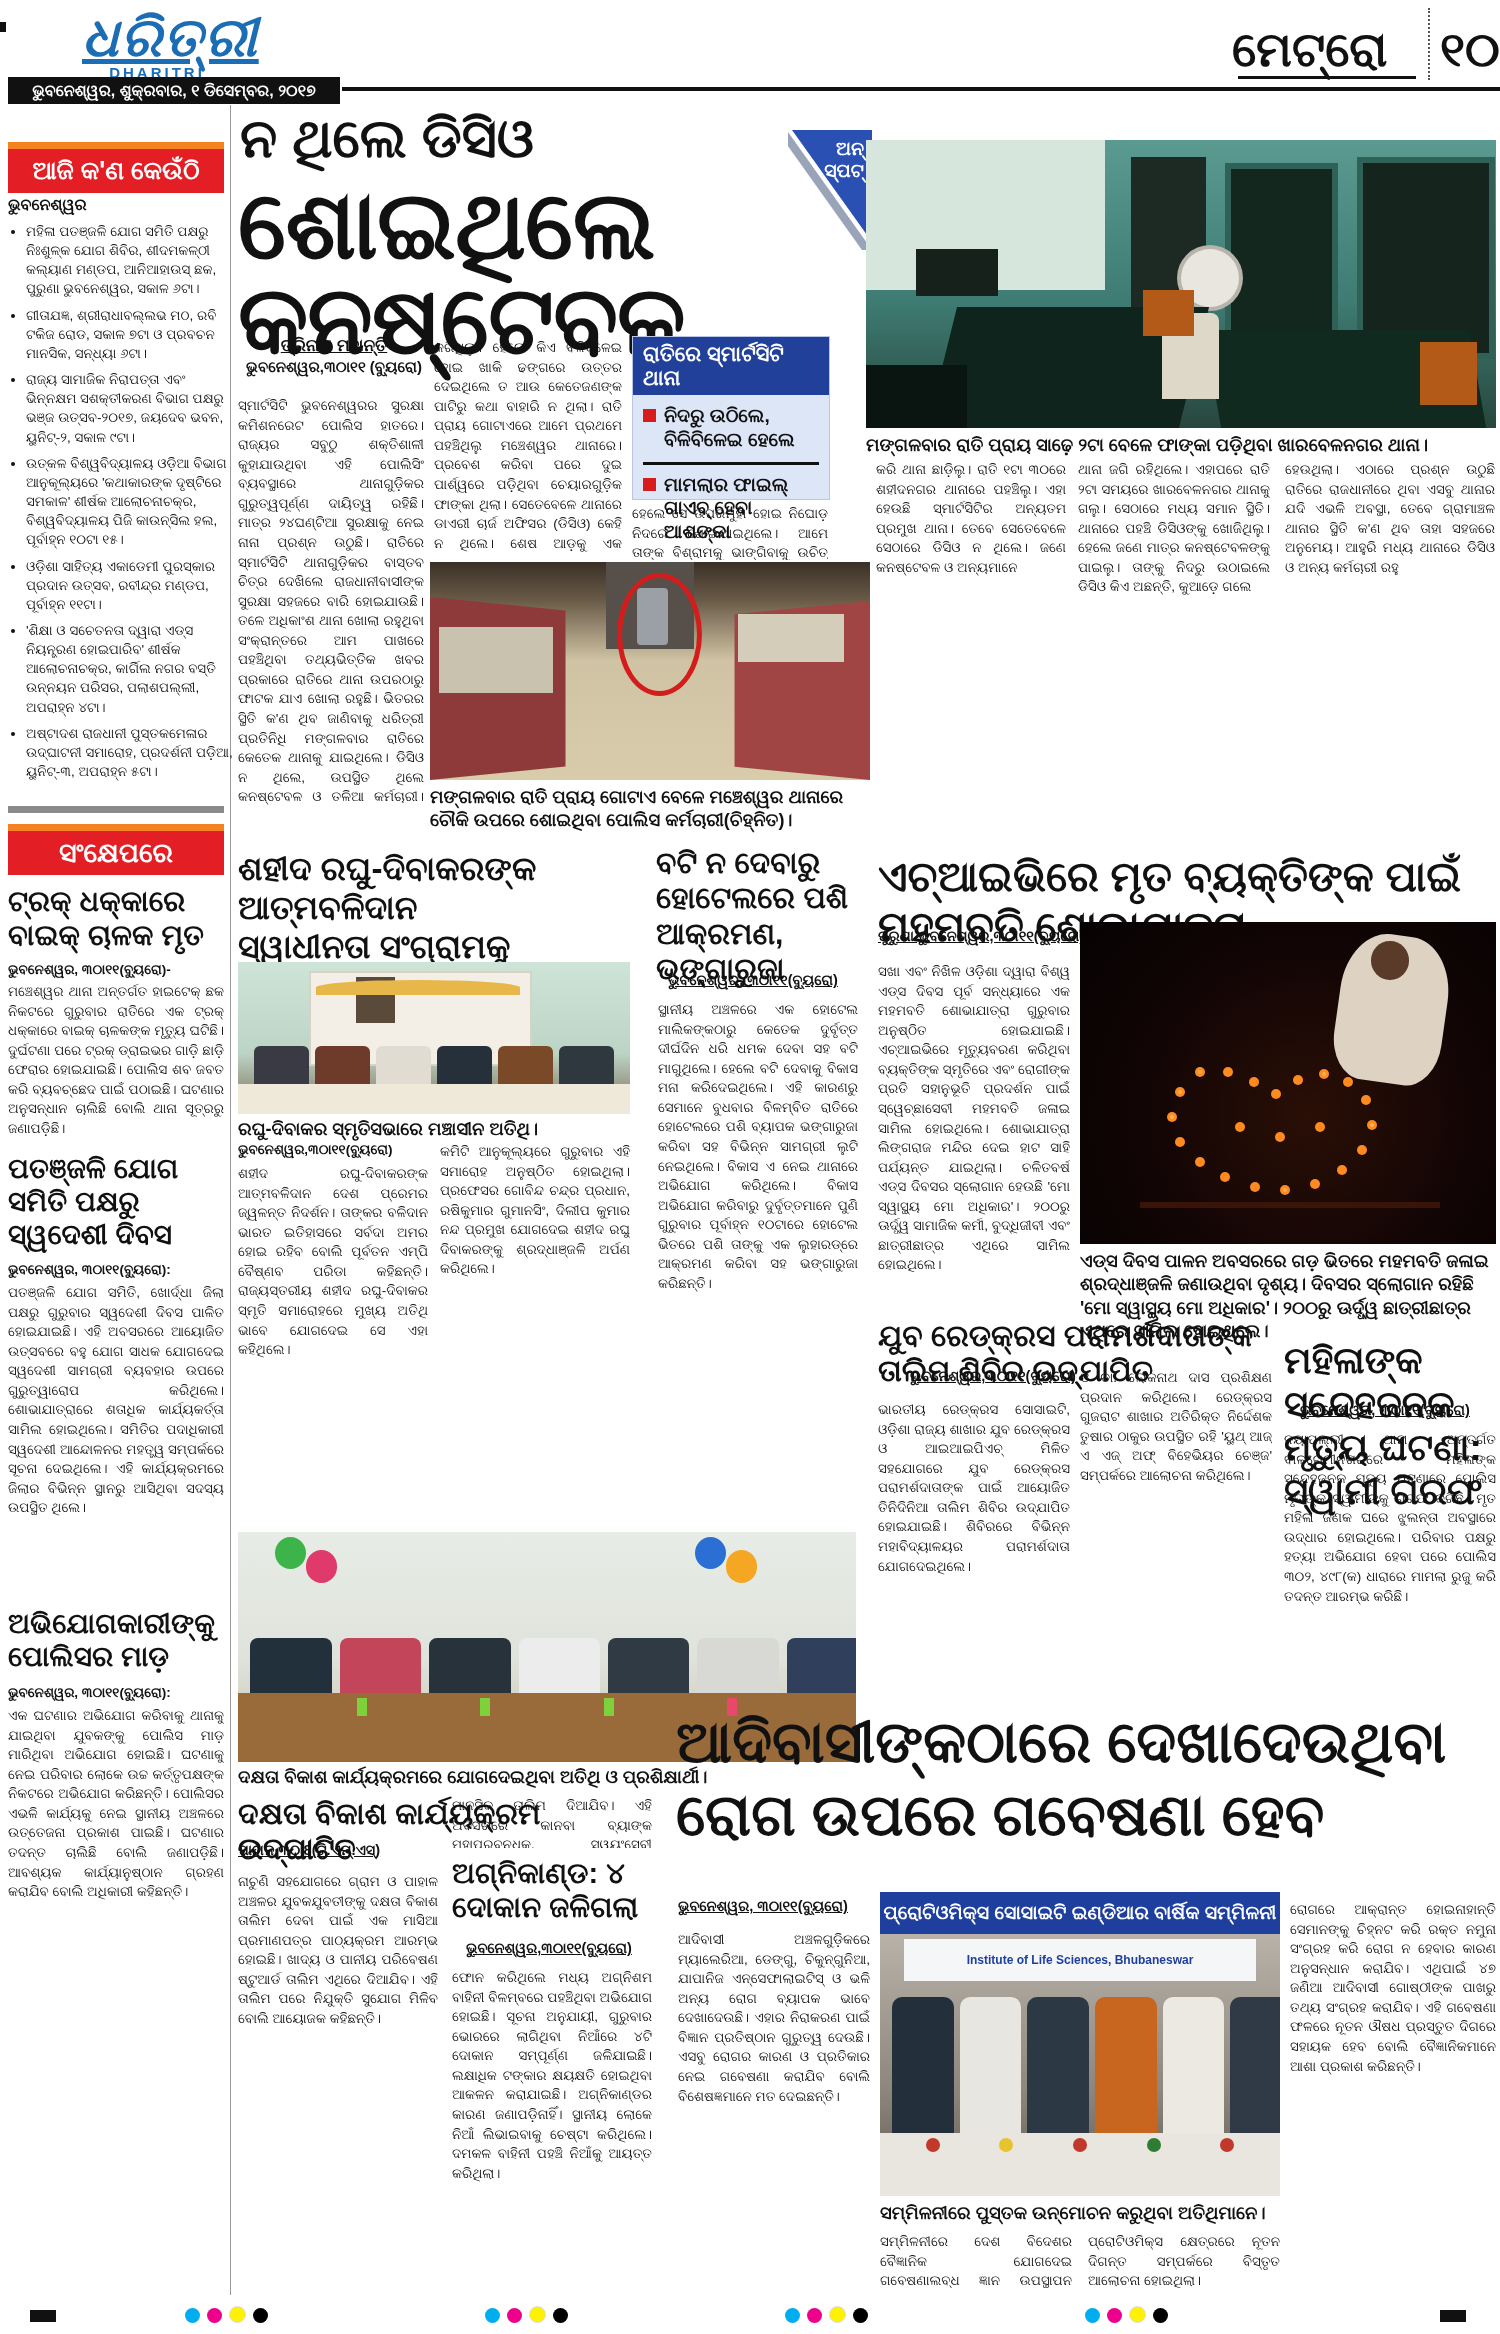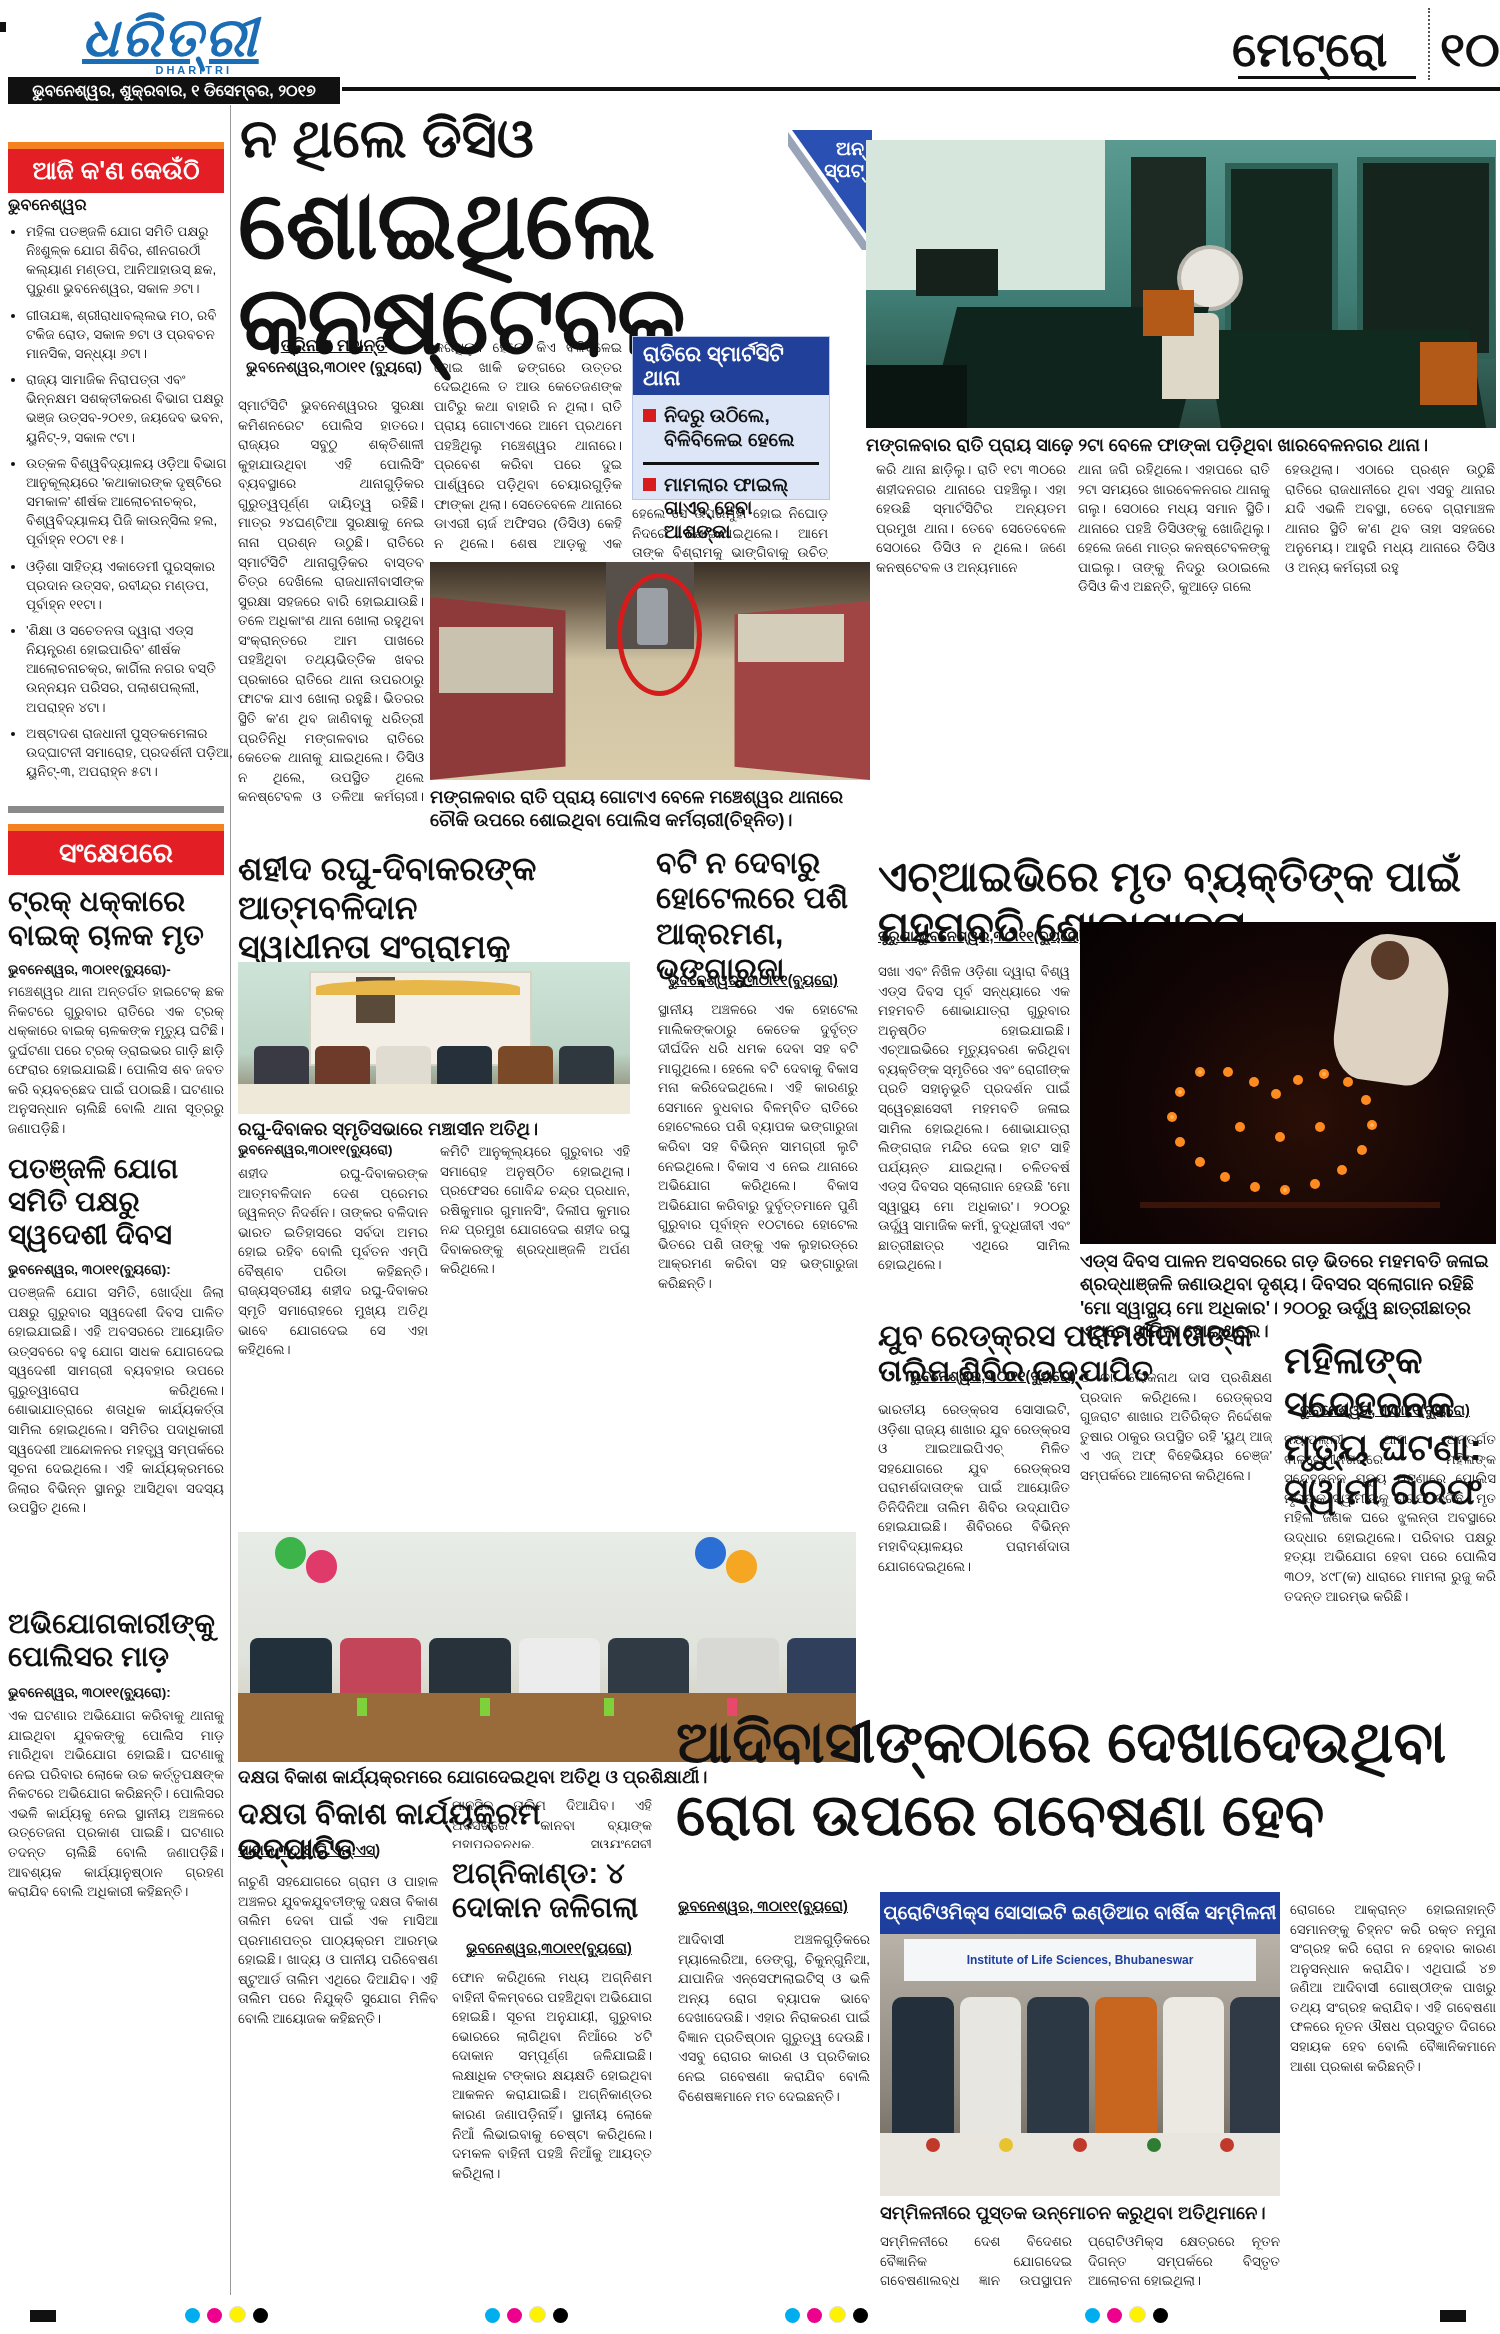--- a/index.html
+++ b/index.html
@@ -1,21 +1,21 @@
 <!DOCTYPE html>
 <html><head>
 <meta charset="utf-8">
 <style>
   html,body{margin:0;padding:0;background:#e8e8e8;}
   .page{position:relative;width:1500px;height:2334px;background:#ffffff;overflow:hidden;
         font-family:"Liberation Sans",sans-serif;color:#111;}
   .abs{position:absolute;}
   .prelines{white-space:pre-line;}
   .logo-main{font-size:54px;font-weight:bold;color:#1b6db5;font-style:italic;letter-spacing:2px;text-decoration:underline;}
-  .logo-sub{font-size:11px;font-weight:bold;color:#1b6db5;letter-spacing:3px;text-align:right;}
+  .logo-sub{font-size:15px;font-weight:bold;color:#1b6db5;letter-spacing:3px;text-align:center;}
   .datebar{background:#111;color:#fff;font-size:16px;font-weight:bold;display:flex;align-items:center;justify-content:center;}
   .metro{font-size:48px;font-weight:bold;}
   .pageno{font-size:48px;font-weight:bold;}
   .rule{background:#111;}
   .graybar{background:#8a8a8a;}
   .redbox{background:#e31e24;border-top:7px solid #f58220;color:#fff;font-weight:bold;
           display:flex;align-items:center;justify-content:center;}
   .kicker{font-size:54px;font-weight:bold;line-height:1.05;}
   .mainhead{font-size:95px;font-weight:bold;line-height:1.0;letter-spacing:-1px;}
   .h2{font-weight:bold;line-height:1.18;}
@@ -55,21 +55,21 @@
   <div class="abs metro" style="left:1232px;top:22px;">ମେଟ୍ରୋ</div>
   <div class="abs rule" style="left:1238px;top:76px;width:178px;height:3px;"></div>
   <div class="abs" style="left:1428px;top:8px;height:72px;border-left:2px dotted #555;"></div>
   <div class="abs pageno" style="left:1440px;top:22px;">୧୦</div>
 
   <div class="abs" style="left:230px;top:105px;width:1px;height:2190px;background:#999;"></div>
 
   <div class="abs redbox" style="left:8px;top:142px;width:216px;height:44px;font-size:25px;">ଆଜି କ'ଣ କେଉଁଠି</div>
   <div class="abs" style="left:8px;top:196px;width:216px;font-size:16px;font-weight:bold;">ଭୁବନେଶ୍ୱର</div>
   <ul class="abs bullet-list" style="left:10px;top:222px;width:212px;">
-    <li>ମହିଳା ପତଞ୍ଜଳି ଯୋଗ ସମିତି ପକ୍ଷରୁ ନିଃଶୁଳ୍କ ଯୋଗ ଶିବିର, ଶୀନଗରର୍ଠୀ କଲ୍ୟାଣ ମଣ୍ଡପ, ଆନିଆହାଉସ୍ ଛକ, ପୁରୁଣା ଭୁବନେଶ୍ୱର, ସକାଳ ୬ଟା।</li>
+    <li>ମହିଳା ପତଞ୍ଜଳି ଯୋଗ ସମିତି ପକ୍ଷରୁ ନିଃଶୁଳ୍କ ଯୋଗ ଶିବିର, ଶୀଦମକଳ୍ଠୀ କଲ୍ୟାଣ ମଣ୍ଡପ, ଆନିଆହାଉସ୍ ଛକ, ପୁରୁଣା ଭୁବନେଶ୍ୱର, ସକାଳ ୬ଟା।</li>
     <li>ଗୀତାଯଜ୍ଞ, ଶ୍ରୀରାଧାବଲ୍ଲଭ ମଠ, ରବି ଟକିଜ ରୋଡ, ସକାଳ ୭ଟା ଓ ପ୍ରବଚନ ମାନସିକ, ସନ୍ଧ୍ୟା ୬ଟା।</li>
     <li>ରାଜ୍ୟ ସାମାଜିକ ନିରାପତ୍ତା ଏବଂ ଭିନ୍ନକ୍ଷମ ସଶକ୍ତୀକରଣ ବିଭାଗ ପକ୍ଷରୁ ଭଞ୍ଜ ଉତ୍ସବ-୨୦୧୭, ଜୟଦେବ ଭବନ, ୟୁନିଟ୍-୨, ସକାଳ ୯ଟା।</li>
     <li>ଉତ୍କଳ ବିଶ୍ୱବିଦ୍ୟାଳୟ ଓଡ଼ିଆ ବିଭାଗ ଆନୁକୂଲ୍ୟରେ 'କଥାକାରଙ୍କ ଦୃଷ୍ଟିରେ ସମକାଳ' ଶୀର୍ଷକ ଆଲୋଚନାଚକ୍ର, ବିଶ୍ୱବିଦ୍ୟାଳୟ ପିଜି କାଉନ୍‌ସିଲ ହଲ, ପୂର୍ବାହ୍ନ ୧୦ଟା ୧୫।</li>
     <li>ଓଡ଼ିଶା ସାହିତ୍ୟ ଏକାଡେମୀ ପୁରସ୍କାର ପ୍ରଦାନ ଉତ୍ସବ, ରବୀନ୍ଦ୍ର ମଣ୍ଡପ, ପୂର୍ବାହ୍ନ ୧୧ଟା।</li>
     <li>'ଶିକ୍ଷା ଓ ସଚେତନତା ଦ୍ୱାରା ଏଡ୍ସ ନିୟନ୍ତ୍ରଣ ହୋଇପାରିବ' ଶୀର୍ଷକ ଆଲୋଚନାଚକ୍ର, କାର୍ଗିଲ ନଗର ବସ୍ତି ଉନ୍ନୟନ ପରିସର, ପଲାଶପଲ୍ଲୀ, ଅପରାହ୍ନ ୪ଟା।</li>
     <li>ଅଷ୍ଟାଦଶ ରାଜଧାନୀ ପୁସ୍ତକମେଳାର ଉଦ୍‌ଘାଟନୀ ସମାରୋହ, ପ୍ରଦର୍ଶନୀ ପଡ଼ିଆ, ୟୁନିଟ୍-୩, ଅପରାହ୍ନ ୫ଟା।</li>
   </ul>
 
   <div class="abs graybar" style="left:8px;top:806px;width:216px;height:7px;"></div>
   <div class="abs redbox" style="left:8px;top:824px;width:216px;height:44px;font-size:27px;">ସଂକ୍ଷେପରେ</div>

